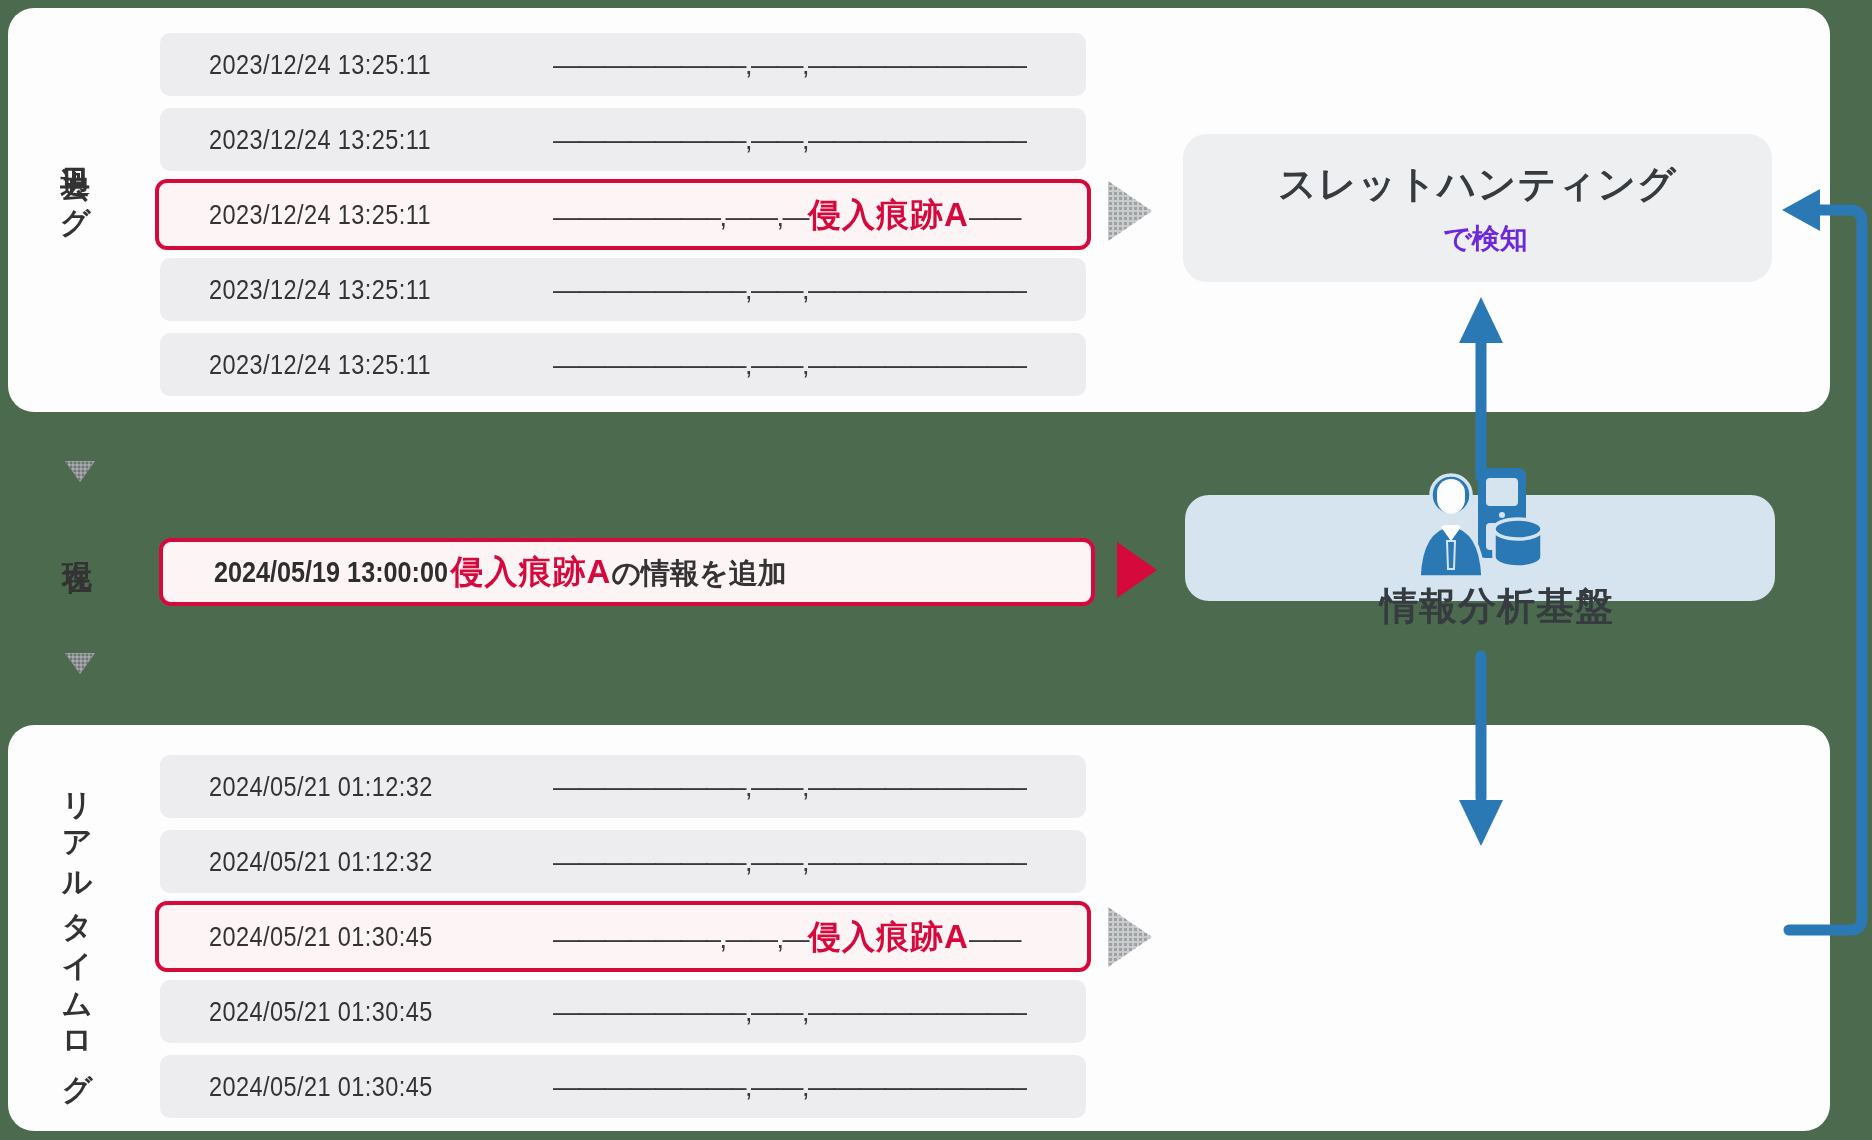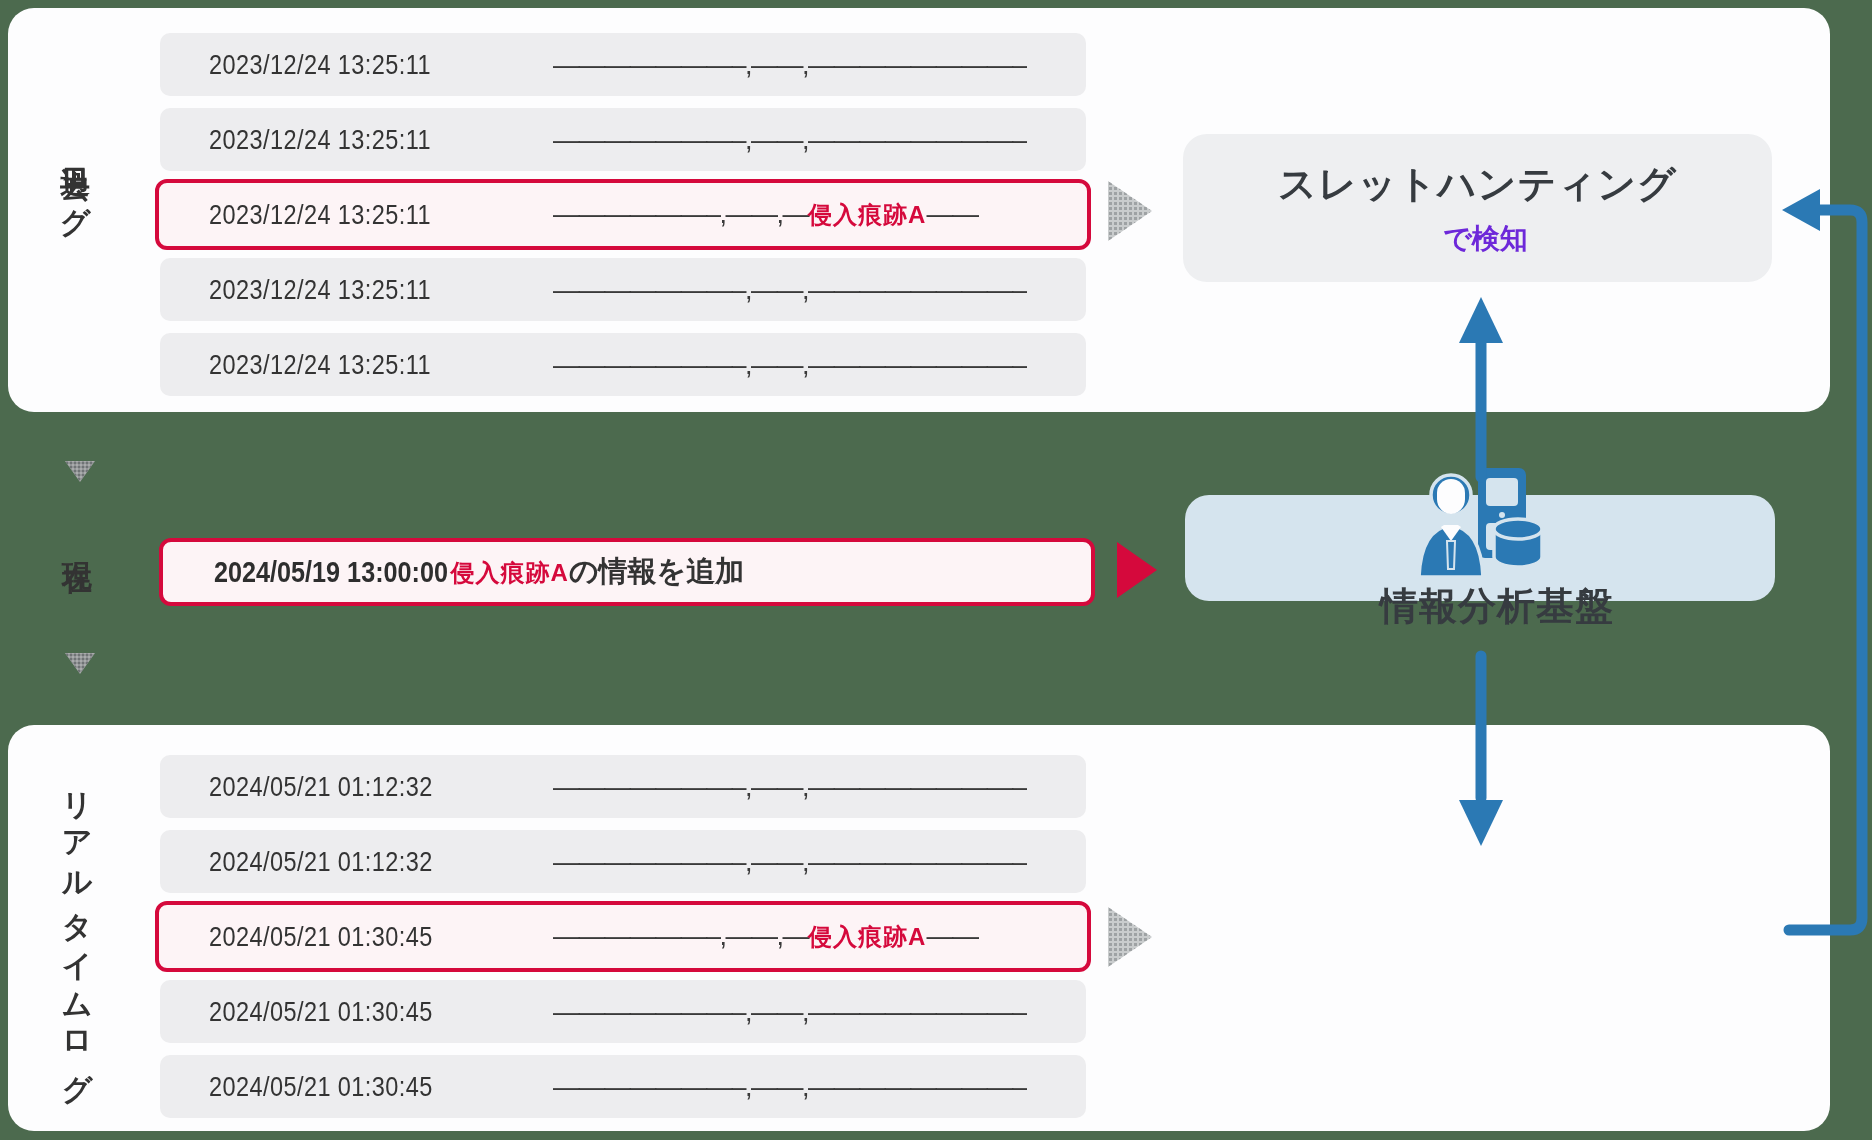--- a/index.html
+++ b/index.html
@@ -45,21 +45,21 @@
     position:absolute;left:393px;top:50%;transform:translateY(-50%);
     font-size:27px;color:#3a3a3a;letter-spacing:-1.5px;white-space:nowrap;
   }
   .log-row.hl{
     left:155px;width:936px;height:71px;
     background:#fdf4f6;border:4px solid #d5093c;border-radius:12px;
     box-sizing:border-box;
   }
   .log-row.hl .ts{left:50px;}
   .log-row.hl .dashes{left:394px;}
-  .red-mark{color:#d5093c;font-weight:700;font-size:24px;letter-spacing:1px;}
+  .red-mark{color:#d5093c;font-weight:700;font-size:33px;letter-spacing:1px;}
 
   
   .p-row0{top:33px;}  .p-row1{top:108px;} .p-rowH{top:179px;}
   .p-row3{top:258px;} .p-row4{top:333px;}
   
   .r-row0{top:755px;} .r-row1{top:830px;} .r-rowH{top:901px;}
   .r-row3{top:980px;} .r-row4{top:1055px;}
 
   
   .now-row{

